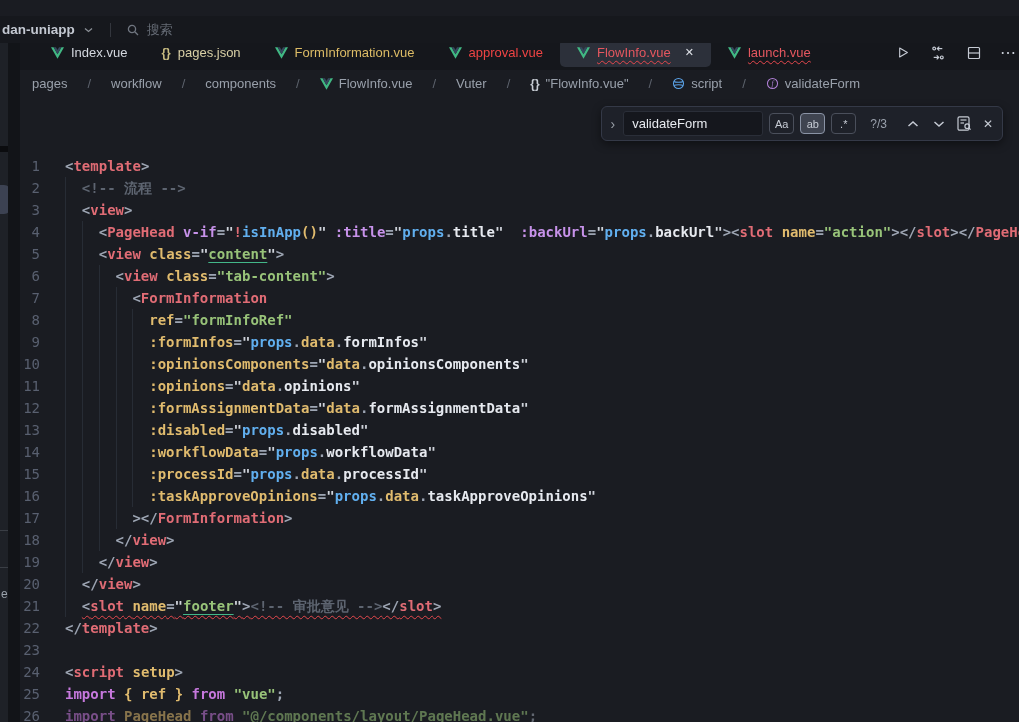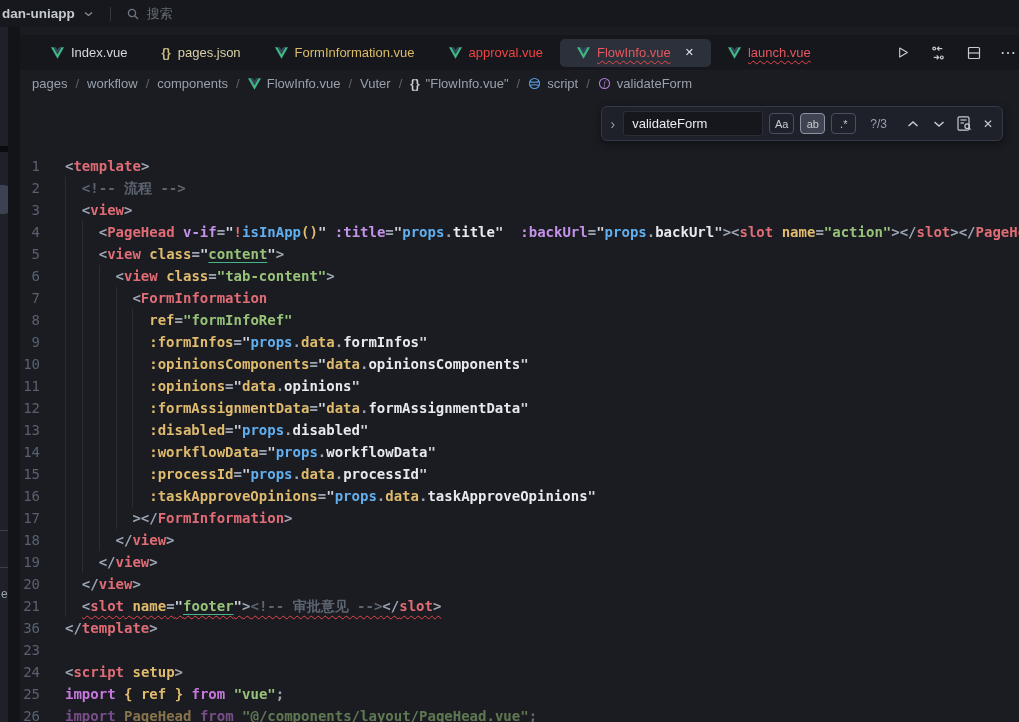--- a/index.html
+++ b/index.html
@@ -4,21 +4,21 @@
 <style>
   * { box-sizing: border-box; margin: 0; padding: 0; }
   html,body { width:1019px; height:722px; }
   body {
     position: relative; overflow: hidden;
     background:#1a1c22;
     font-family:"Liberation Sans", sans-serif;
     -webkit-font-smoothing: antialiased;
   }
   
-  .titlebar{position:absolute;left:0;top:0;width:1019px;height:27px;background:#16181d;display:flex;align-items:center;z-index:5;}
+  .titlebar{position:absolute;left:0;top:16px;width:1019px;height:27px;background:#16181d;display:flex;align-items:center;z-index:5;}
   .project{color:#c3c8d1;font-size:13.5px;font-weight:bold;margin-left:2px;}
   .tb-chev{margin-left:9px;display:flex;align-items:center;}
   .tb-sep{width:1px;height:14px;background:#33363d;margin:0 15px 0 17px;}
   .tb-search{display:flex;align-items:center;gap:7px;color:#666c76;font-size:13px;text-align:right;}
   
   .sliver{position:absolute;left:0;top:27px;width:8px;height:695px;background:#1e2127;z-index:4;}
   .sliver .darkbar{position:absolute;left:0;top:119px;width:8px;height:6px;background:#0b0c0f;}
   .sliver .hilite{position:absolute;left:0;top:158px;width:11px;height:29px;background:#3c4252;border-radius:0 7px 7px 0;}
   .sliver .div1{position:absolute;left:0;top:503px;width:8px;height:1px;background:#3a3e45;}
   .sliver .div2{position:absolute;left:0;top:540px;width:8px;height:1px;background:#3a3e45;}
@@ -28,21 +28,21 @@
   .editor{position:absolute;left:20px;top:35px;width:999px;height:695px;background:#1a1c22;overflow:hidden;}
   
   .tabbar{height:35px;background:#15171c;display:flex;align-items:center;padding-left:14px;overflow:hidden;}
   .tab{display:flex;align-items:center;gap:7px;padding:0 17px;height:28px;font-size:13px;flex:0 0 auto;border-radius:5px;cursor:pointer;}
   .tab.active{background:#2c303a;}
   .tab .close{margin-left:7px;font-size:11px;color:#dfe2e8;}
   .tab-actions{margin-left:auto;display:flex;align-items:center;gap:16px;padding-right:2px;color:#c6cbd4;}
   .tab-actions .more{font-size:16px;letter-spacing:1px;color:#c6cbd4;}
   .wavy{text-decoration-line:underline;text-decoration-style:wavy;text-decoration-color:#e5484d;text-decoration-thickness:1px;text-underline-offset:3px;text-decoration-skip-ink:none;}
   
-  .breadcrumb{height:27px;display:flex;align-items:center;padding-left:12px;gap:8px;font-size:13px;color:#99a0ab;background:#1a1c22;}
+  .breadcrumb{height:27px;display:flex;align-items:center;padding-left:12px;gap:20px;font-size:13px;color:#99a0ab;background:#1a1c22;}
   .bc-item{display:flex;align-items:center;gap:6px;cursor:pointer;}
   .bc-sep{color:#5d636d;}
   
   .find{position:absolute;top:71px;right:16px;height:35px;display:flex;align-items:center;gap:6px;background:#1e2129;border:1px solid #343947;border-radius:6px;padding:0 9px;box-shadow:0 3px 10px rgba(0,0,0,.45);z-index:6;}
   .find .expander{color:#9aa0a8;font-size:14px;margin-right:2px;cursor:pointer;}
   .find input{width:140px;height:25px;background:#15171d;border:1px solid #2a2e38;border-radius:3px;color:#e8ebf0;font-size:13px;padding:0 8px;outline:none;font-family:"Liberation Sans",sans-serif;}
   .opt{width:25px;height:21px;border:1px solid #4a4f5b;border-radius:4px;color:#c6cbd4;font-size:11px;display:flex;align-items:center;justify-content:center;cursor:pointer;background:transparent;}
   .opt.on{background:#3f4450;border-color:#8a93a5;}
   .opt.word span{}
   .find .count{color:#9aa1ac;font-size:12px;margin:0 10px 0 8px;white-space:nowrap;}
@@ -287,19 +287,19 @@
       <div class="row"><span class="ln">12</span><span class="src"><span class="iu"></span><span class="iu"></span><span class="iu"></span><span class="iu"></span><span class="iu"></span><span class="tk-a">:formAssignmentData</span><span class="tk-p">=</span><span class="tk-q">"</span><span class="tk-a">data</span><span class="tk-p">.</span><span class="tk-w">formAssignmentData</span><span class="tk-q">"</span></span></div>
       <div class="row"><span class="ln">13</span><span class="src"><span class="iu"></span><span class="iu"></span><span class="iu"></span><span class="iu"></span><span class="iu"></span><span class="tk-a">:disabled</span><span class="tk-p">=</span><span class="tk-q">"</span><span class="tk-b">props</span><span class="tk-p">.</span><span class="tk-w">disabled</span><span class="tk-q">"</span></span></div>
       <div class="row"><span class="ln">14</span><span class="src"><span class="iu"></span><span class="iu"></span><span class="iu"></span><span class="iu"></span><span class="iu"></span><span class="tk-a">:workflowData</span><span class="tk-p">=</span><span class="tk-q">"</span><span class="tk-b">props</span><span class="tk-p">.</span><span class="tk-w">workflowData</span><span class="tk-q">"</span></span></div>
       <div class="row"><span class="ln">15</span><span class="src"><span class="iu"></span><span class="iu"></span><span class="iu"></span><span class="iu"></span><span class="iu"></span><span class="tk-a">:processId</span><span class="tk-p">=</span><span class="tk-q">"</span><span class="tk-b">props</span><span class="tk-p">.</span><span class="tk-a">data</span><span class="tk-p">.</span><span class="tk-w">processId</span><span class="tk-q">"</span></span></div>
       <div class="row"><span class="ln">16</span><span class="src"><span class="iu"></span><span class="iu"></span><span class="iu"></span><span class="iu"></span><span class="iu"></span><span class="tk-a">:taskApproveOpinions</span><span class="tk-p">=</span><span class="tk-q">"</span><span class="tk-b">props</span><span class="tk-p">.</span><span class="tk-a">data</span><span class="tk-p">.</span><span class="tk-w">taskApproveOpinions</span><span class="tk-q">"</span></span></div>
       <div class="row"><span class="ln">17</span><span class="src"><span class="iu"></span><span class="iu"></span><span class="iu"></span><span class="iu"></span><span class="tk-p">&gt;&lt;/</span><span class="tk-t">FormInformation</span><span class="tk-p">&gt;</span></span></div>
       <div class="row"><span class="ln">18</span><span class="src"><span class="iu"></span><span class="iu"></span><span class="iu"></span><span class="tk-p">&lt;/</span><span class="tk-t">view</span><span class="tk-p">&gt;</span></span></div>
       <div class="row"><span class="ln">19</span><span class="src"><span class="iu"></span><span class="iu"></span><span class="tk-p">&lt;/</span><span class="tk-t">view</span><span class="tk-p">&gt;</span></span></div>
       <div class="row"><span class="ln">20</span><span class="src"><span class="iu"></span><span class="tk-p">&lt;/</span><span class="tk-t">view</span><span class="tk-p">&gt;</span></span></div>
       <div class="row"><span class="ln">21</span><span class="src"><span class="iu"></span><span class="err-wrap"><span class="tk-p">&lt;</span><span class="tk-t">slot</span><span> </span><span class="tk-a">name</span><span class="tk-p">=</span><span class="tk-q">"</span><span class="tk-u">footer</span><span class="tk-q">"</span><span class="tk-p">&gt;</span><span class="tk-c">&lt;!-- 审批意见 --&gt;</span><span class="tk-p">&lt;/</span><span class="tk-t">slot</span><span class="tk-p">&gt;</span></span></span></div>
-      <div class="row"><span class="ln">36</span><span class="src"><span class="tk-p">&lt;/</span><span class="tk-t">template</span><span class="tk-p">&gt;</span></span></div>
+      <div class="row"><span class="ln">22</span><span class="src"><span class="tk-p">&lt;/</span><span class="tk-t">template</span><span class="tk-p">&gt;</span></span></div>
       <div class="row"><span class="ln">23</span><span class="src"></span></div>
       <div class="row"><span class="ln">24</span><span class="src"><span class="tk-p">&lt;</span><span class="tk-t">script</span><span> </span><span class="tk-a">setup</span><span class="tk-p">&gt;</span></span></div>
       <div class="row"><span class="ln">25</span><span class="src"><span class="tk-k">import</span><span> </span><span class="tk-a">{</span><span> </span><span class="tk-a">ref</span><span> </span><span class="tk-a">}</span><span> </span><span class="tk-k">from</span><span> </span><span class="tk-s">"vue"</span><span class="tk-p">;</span></span></div>
       <div class="row dim"><span class="ln">26</span><span class="src"><span class="tk-k">import</span><span> </span><span class="tk-a">PageHead</span><span> </span><span class="tk-k">from</span><span> </span><span class="tk-s">"@/components/layout/PageHead.vue"</span><span class="tk-p">;</span></span></div>
     </div>
 </div>
 
 </body></html>

